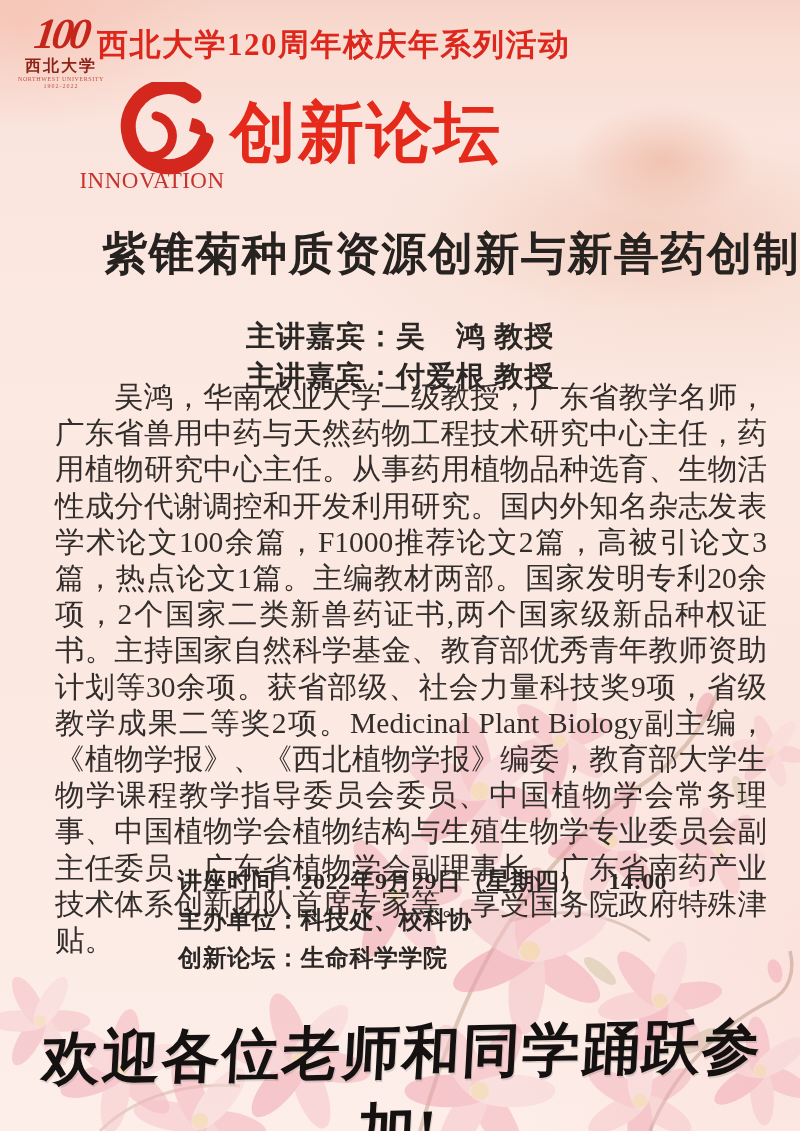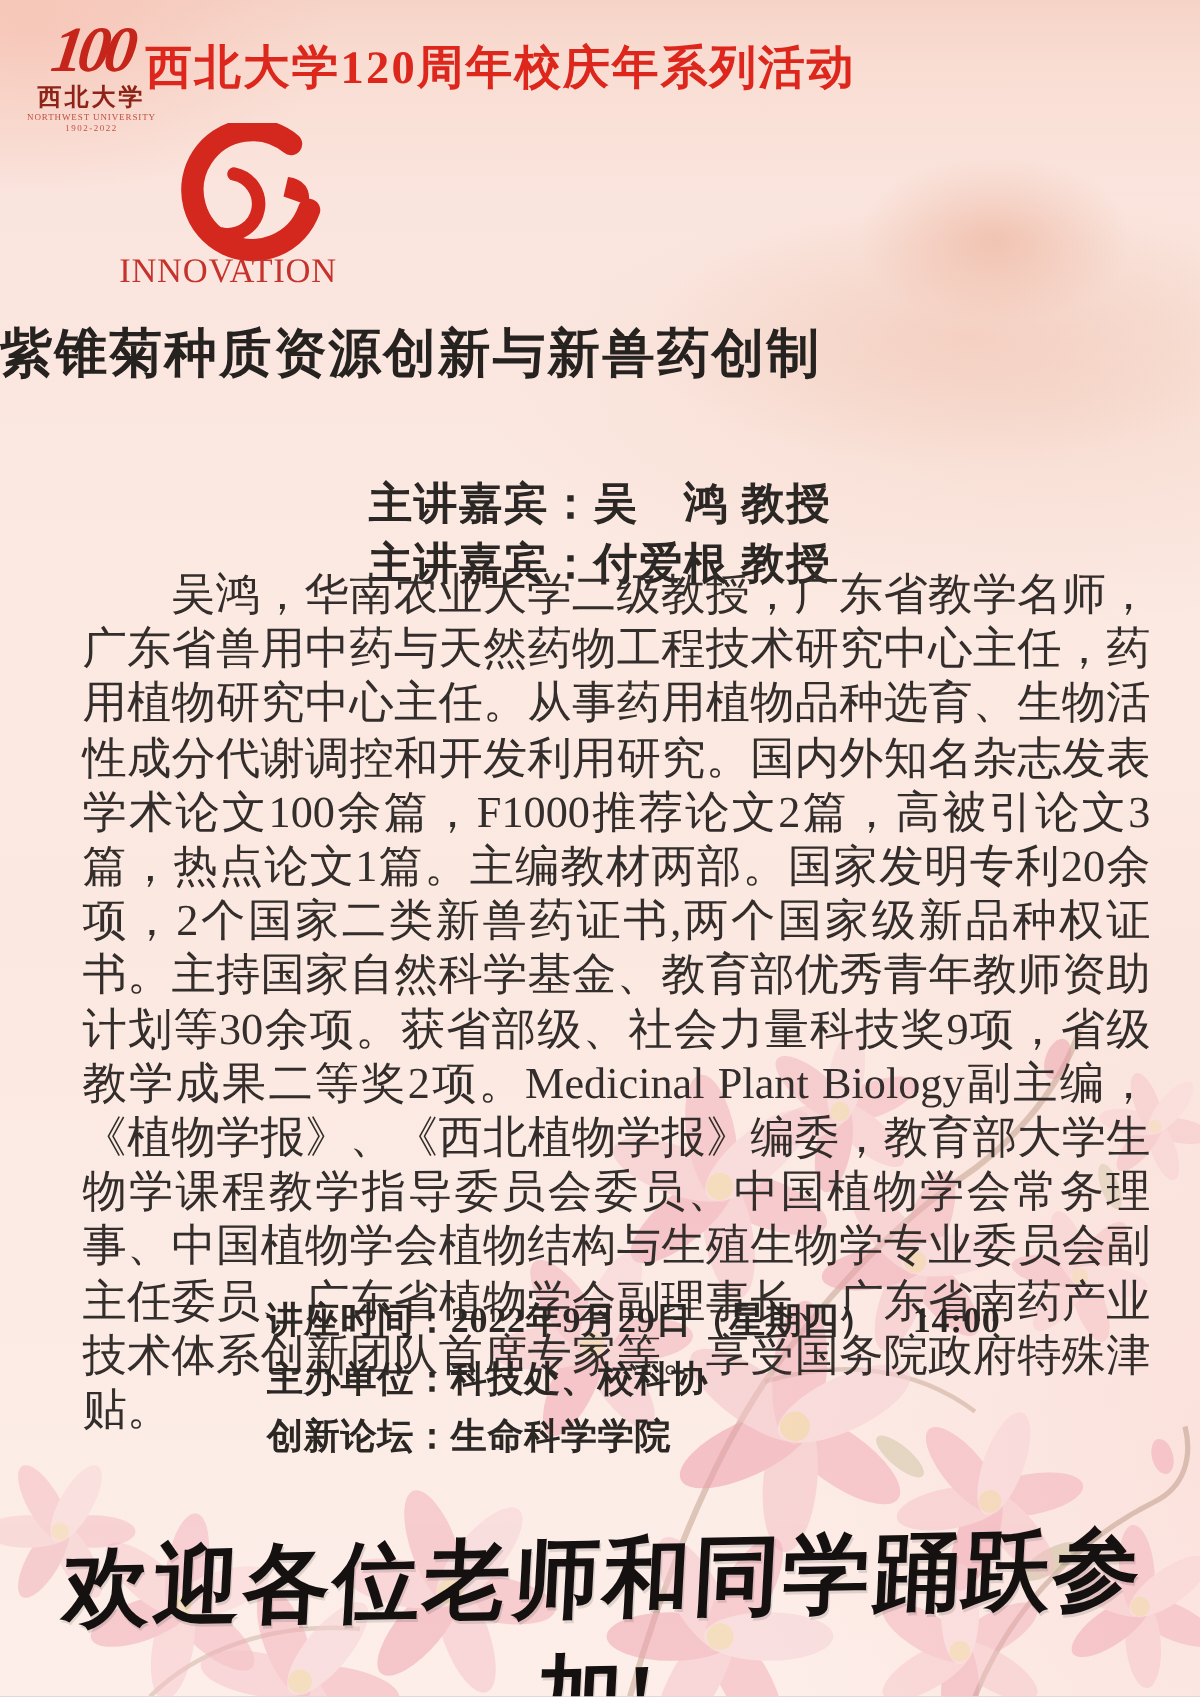--- a/index.html
+++ b/index.html
@@ -31,21 +31,21 @@
   .series-title{left:97px;top:24px;font-size:31px;font-weight:700;color:#dd271c;letter-spacing:1.5px;}
 
   .innovation-logo{left:98px;top:82px;width:138px;height:96px;}
   .innovation-label{left:70px;top:168px;width:164px;text-align:center;font-size:23px;color:#c5332c;letter-spacing:.5px;}
 
   .forum-title{left:230px;top:96px;font-size:66px;line-height:72px;font-weight:900;color:#e52a1c;
     font-family:"Liberation Sans","DejaVu Sans",sans-serif;letter-spacing:2px;}
   .lecture-number{left:491px;top:124px;font-size:41px;line-height:48px;font-weight:900;color:#e52a1c;
     font-family:"Liberation Sans","DejaVu Sans",sans-serif;letter-spacing:1px;}
 
-  .lecture-title{left:0;top:212px;width:100%;text-align:left;font-size:35px;font-weight:700;
+  .lecture-title{left:0;top:224px;width:100%;text-align:right;font-size:45px;font-weight:700;
     color:#262220;letter-spacing:1.5px;}
   .people{left:0;top:288px;width:100%;text-align:center;font-size:29px;line-height:40px;
     font-weight:700;color:#2b2724;letter-spacing:1px;margin-top:28px;}
 
   .bio{left:55px;top:379px;width:712px;margin:0;font-size:29.5px;line-height:36.2px;
     text-align:justify;text-indent:2em;color:#332e2b;}
 
   .details{left:178px;top:862px;font-size:24px;line-height:38.5px;font-weight:700;color:#2b2724;letter-spacing:.5px;}
 
   .welcome{left:0;top:1014px;width:100%;text-align:center;font-size:58px;font-weight:800;
@@ -108,20 +108,21 @@
 
   <div class="txt innovation-logo">
     <svg width="138" height="96" viewBox="0 0 138 96" xmlns="http://www.w3.org/2000/svg">
       <path d="M96 14 A40 40 0 1 0 108 58" fill="none" stroke="#d4281e" stroke-width="15" stroke-linecap="round"></path>
       <path d="M58 34 a20 20 0 1 1 -8 40" fill="none" stroke="#d4281e" stroke-width="9" stroke-linecap="round"></path>
       <path d="M94 36 q16 2 14 19 l-17 -6 z" fill="#d4281e"></path>
     </svg>
   </div>
   <div class="txt innovation-label">INNOVATION</div>
 
+  <div class="txt forum-title">创新论坛</div>
 
   <h1 class="txt lecture-title" style="margin:0;">紫锥菊种质资源创新与新兽药创制</h1>
 
   <div class="txt people">
     <div><span>主讲嘉宾：</span><span>吴　鸿 教授</span></div>
     <div><span>主讲嘉宾：</span><span>付爱根 教授</span></div>
   </div>
 
   <p class="txt bio">吴鸿，华南农业大学二级教授，广东省教学名师，广东省兽用中药与天然药物工程技术研究中心主任，药用植物研究中心主任。从事药用植物品种选育、生物活性成分代谢调控和开发利用研究。国内外知名杂志发表学术论文100余篇，F1000推荐论文2篇，高被引论文3篇，热点论文1篇。主编教材两部。国家发明专利20余项，2个国家二类新兽药证书,两个国家级新品种权证书。主持国家自然科学基金、教育部优秀青年教师资助计划等30余项。获省部级、社会力量科技奖9项，省级教学成果二等奖2项。Medicinal Plant Biology副主编，《植物学报》、《西北植物学报》编委，教育部大学生物学课程教学指导委员会委员、中国植物学会常务理事、中国植物学会植物结构与生殖生物学专业委员会副主任委员、广东省植物学会副理事长、广东省南药产业技术体系创新团队首席专家等。享受国务院政府特殊津贴。</p>
 

